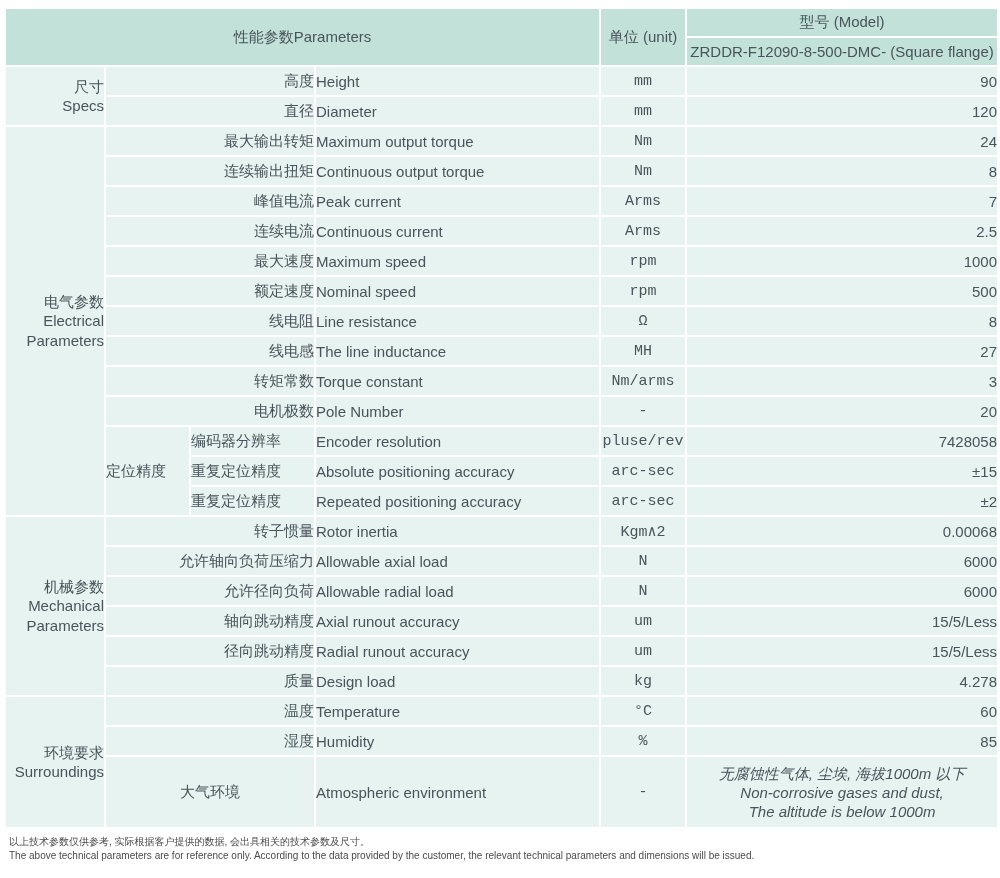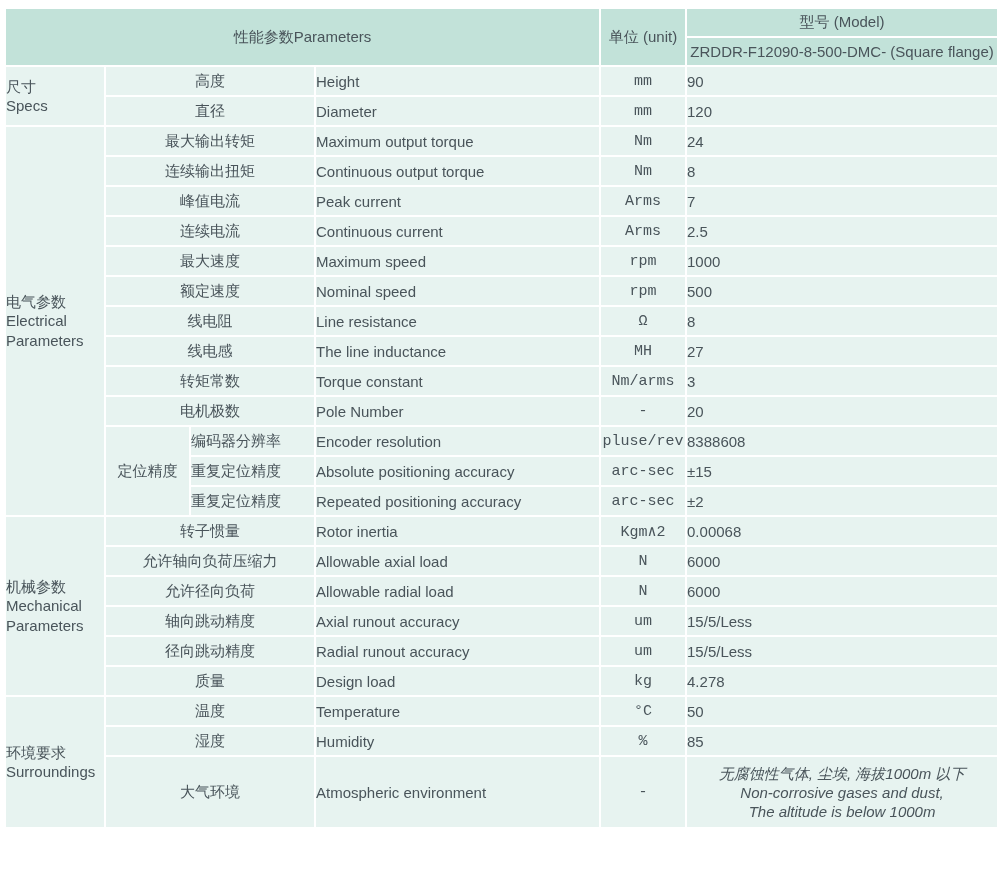--- a/index.html
+++ b/index.html
@@ -32,50 +32,50 @@
   }
   table.spec thead th {
     background: #c2e2d9;
     text-align: center;
     font-weight: 400;
   }
   thead tr { height: 29px; }
   tbody tr { height: 30px; }
   tbody tr.tall-row { height: 72px; }
   td.section {
+    text-align: right;
+    line-height: 1.28;
+  }
+  td.zh {
+    text-align: right;
+    padding-left: 47px;
+  }
+  td.zh-center {
+    text-align: center;
+    padding-left: 0;
+  }
+  td.subgroup {
     text-align: left;
-    line-height: 1.28;
-  }
-  td.zh {
-    text-align: center;
-    padding-left: 47px;
-  }
-  td.zh-center {
-    text-align: center;
-    padding-left: 0;
-  }
-  td.subgroup {
-    text-align: center;
     font-family: Liberation Serif, serif;
   }
   td.sublabel {
     text-align: left;
     padding-left: 6px;
     margin-left: 11px;
   }
   td.en {
     text-align: left;
     padding-left: 2px;
   }
   td.unit {
     text-align: center;
     font-family: Liberation Mono, monospace;
   }
   td.val {
-    text-align: left;
+    text-align: right;
   }
   td.val-multi {
     text-align: center;
     white-space: pre-line;
     line-height: 19px;
     font-style: italic;
   }
   th.model-value {
     font-size: 14px;
   }
@@ -197,21 +197,21 @@
         <td class="zh" colspan="2">电机极数</td>
         <td class="en">Pole Number</td>
         <td class="unit">-</td>
         <td class="val">20</td>
       </tr>
       <tr>
         <td class="subgroup" rowspan="3">定位精度</td>
         <td class="sublabel">编码器分辨率</td>
         <td class="en">Encoder resolution</td>
         <td class="unit">pluse/rev</td>
-        <td class="val">8388608</td>
+        <td class="val">7428058</td>
       </tr>
       <tr>
         <td class="sublabel">重复定位精度</td>
         <td class="en">Absolute positioning accuracy</td>
         <td class="unit">arc-sec</td>
         <td class="val">±15</td>
       </tr>
       <tr>
         <td class="sublabel">重复定位精度</td>
         <td class="en">Repeated positioning accuracy</td>
@@ -261,32 +261,36 @@
       </tr>
 
       <tr>
         <td class="section" rowspan="3">
           <div>环境要求</div>
           <div>Surroundings</div>
         </td>
         <td class="zh" colspan="2">温度</td>
         <td class="en">Temperature</td>
         <td class="unit">°C</td>
-        <td class="val">50</td>
+        <td class="val">60</td>
       </tr>
       <tr>
         <td class="zh" colspan="2">湿度</td>
         <td class="en">Humidity</td>
         <td class="unit">%</td>
         <td class="val">85</td>
       </tr>
       <tr class="tall-row">
         <td class="zh zh-center" colspan="2">大气环境</td>
         <td class="en">Atmospheric environment</td>
         <td class="unit">-</td>
         <td class="val val-multi">无腐蚀性气体, 尘埃, 海拔1000m 以下
 Non-corrosive gases and dust,
 The altitude is below 1000m</td>
       </tr>
     </tbody>
   </table>
 
+  <div class="footnote">
+    <div class="fn-zh">以上技术参数仅供参考, 实际根据客户提供的数据, 会出具相关的技术参数及尺寸。</div>
+    <div class="fn-en">The above technical parameters are for reference only. According to the data provided by the customer, the relevant technical parameters and dimensions will be issued.</div>
+  </div>
 </div>
 
 </body></html>

